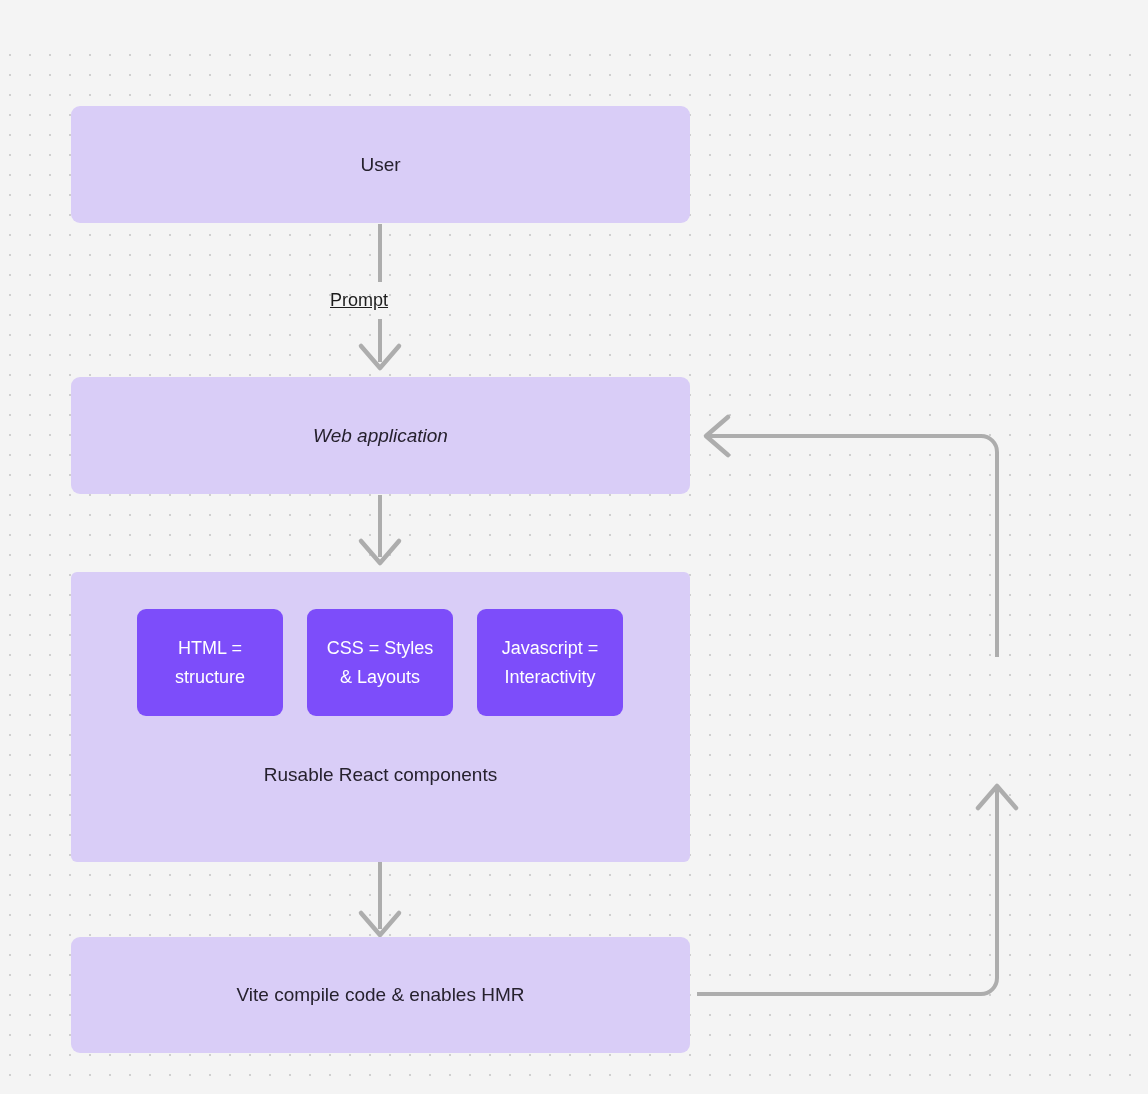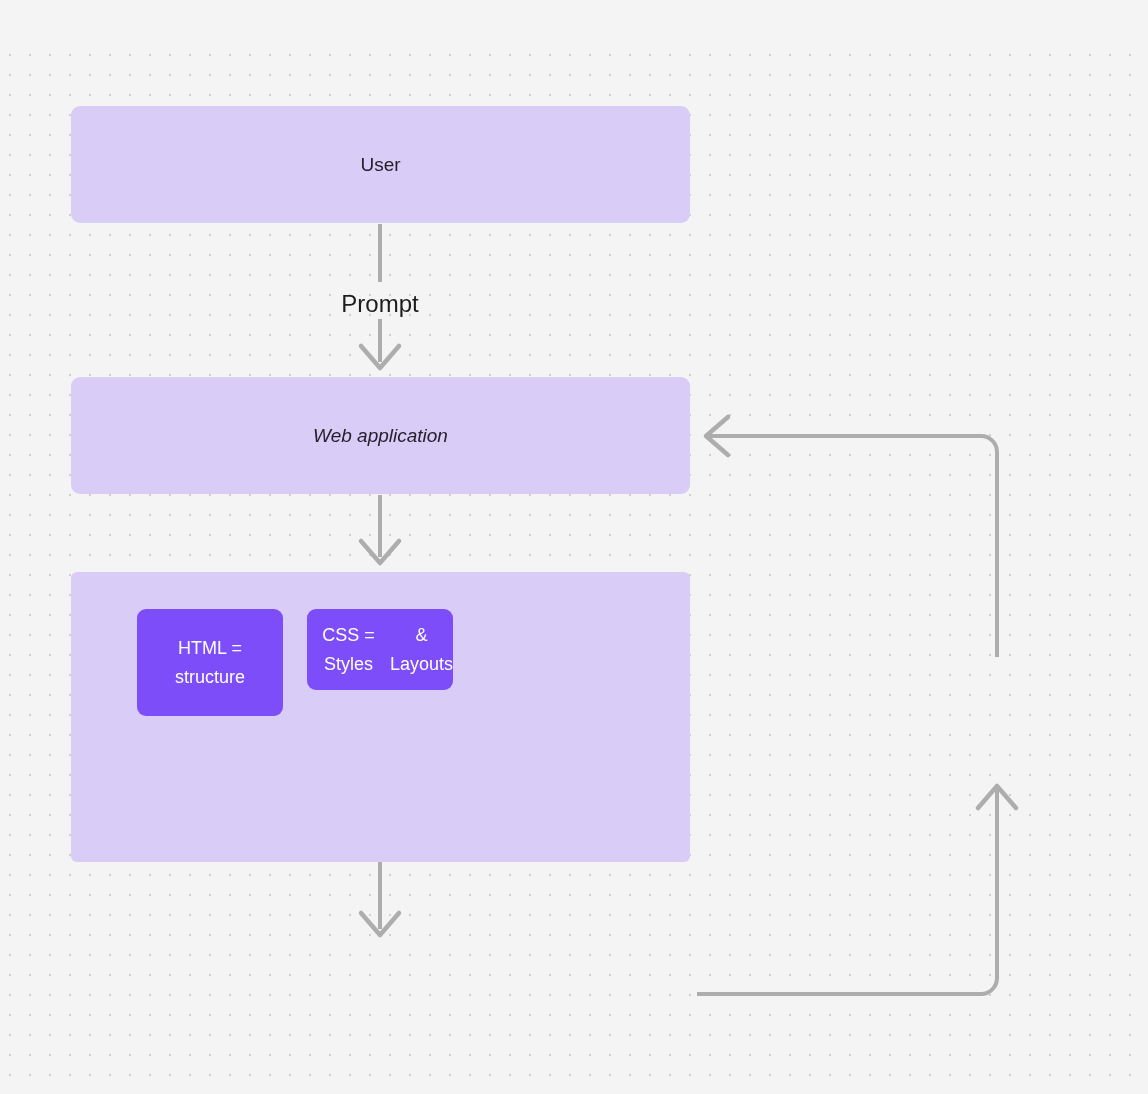--- a/index.html
+++ b/index.html
@@ -52,24 +52,24 @@
     left: 0;
     width: 100%;
     text-align: center;
     color: #26212e;
     font-size: 19px;
     font-family: "Liberation Sans", sans-serif;
   }
   .edge-label {
     position: absolute;
     color: #1d1d1d;
-    font-size: 24px;
-    text-align: center;
+    font-size: 18px;
     white-space: nowrap;
     font-family: "Liberation Sans", sans-serif;
+    text-decoration: underline;
   }
   svg.edges {
     position: absolute;
     left: 0;
     top: 0;
     width: 1148px;
     height: 1094px;
     overflow: visible;
     pointer-events: none;
   }
@@ -129,23 +129,31 @@
     <span>Web application</span>
   </div>
 
   <div class="group" style="left:71px; top:528px; width:619px; height:290px;">
 
     <div class="node node-vivid" style="left:66px; top:37px; width:146px; height:107px; flex-direction:column;">
       <span>HTML =</span>
       <span>structure</span>
     </div>
 
-    <div class="node node-vivid" style="left:236px; top:37px; width:146px; height:81px; ">
+    <div class="node node-vivid" style="left:236px; top:37px; width:146px; height:107px; flex-direction:column;">
       <span>CSS = Styles</span>
       <span>&amp; Layouts</span>
     </div>
 
+    <div class="node node-vivid" style="left:406px; top:37px; width:146px; height:107px; flex-direction:column;">
+      <span>Javascript =</span>
+      <span>Interactivity</span>
+    </div>
 
+    <div class="group-caption" style="top:192px;">Rusable React components</div>
   </div>
 
+  <div class="node node-pale" style="left:71px; top:893px; width:619px; height:116px;">
+    <span>Vite compile code &amp; enables HMR</span>
+  </div>
 
 
 </div>
 
 </body></html>

